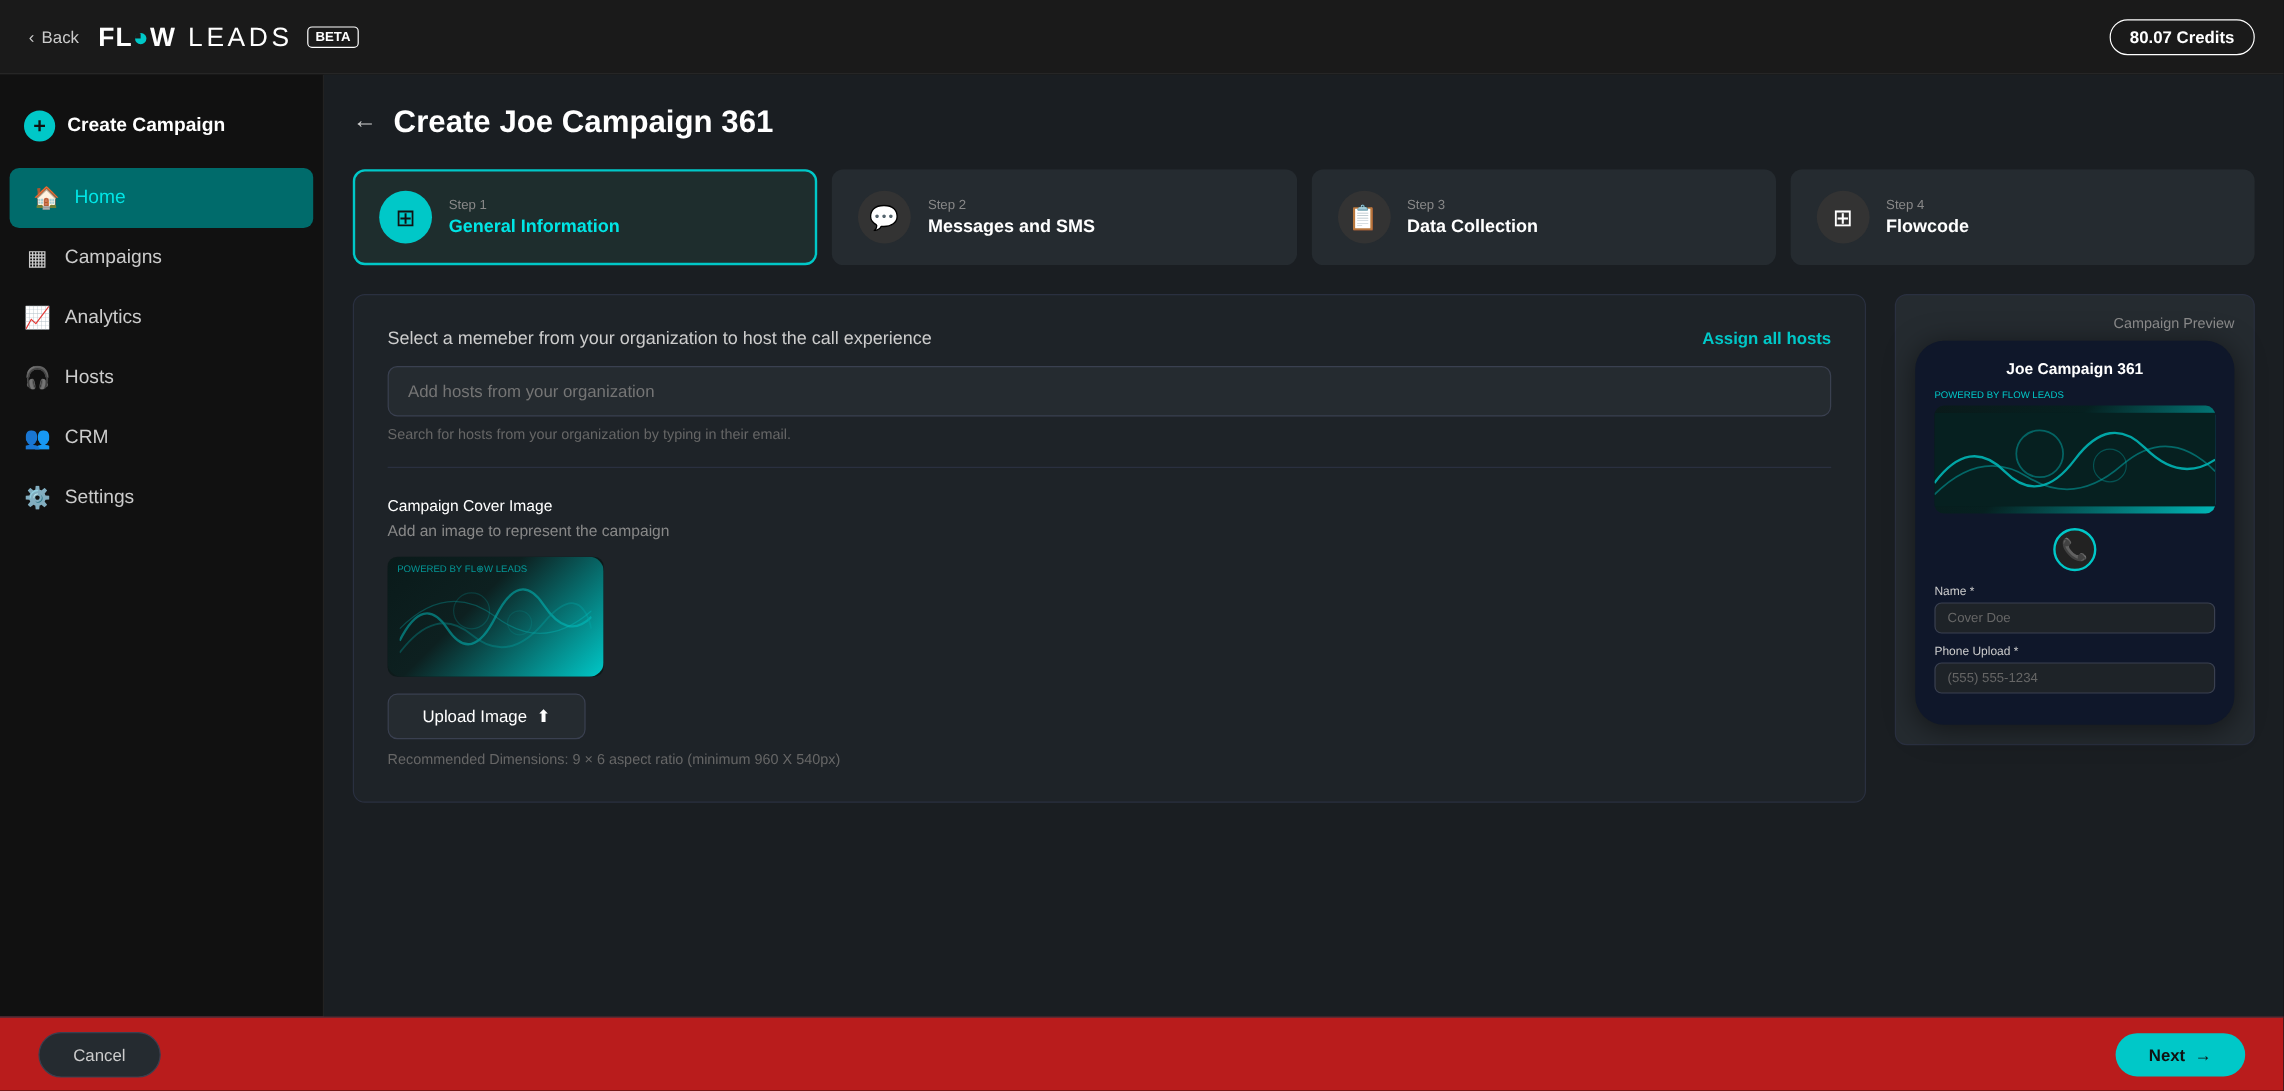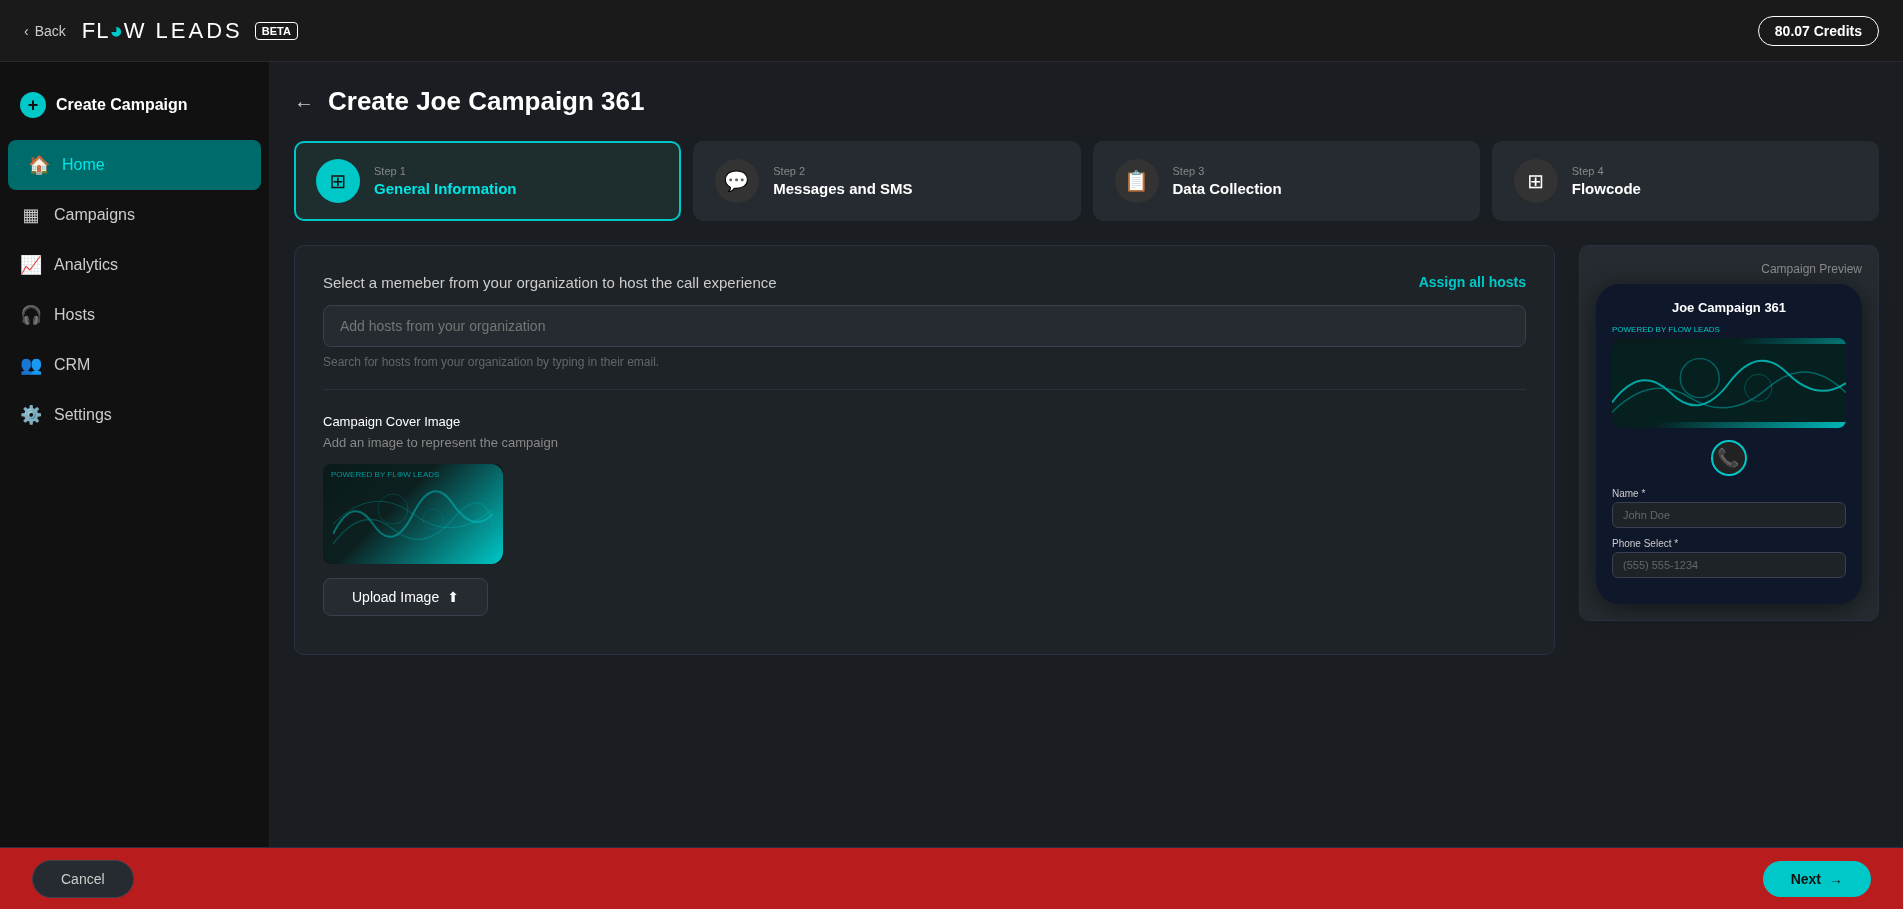--- a/index.html
+++ b/index.html
@@ -85,21 +85,21 @@
 </head>
 <body>
 
 <div class="top-header">
   <div class="top-header-left">
     <div class="back-btn">
       <span>‹</span>
       <span>Back</span>
     </div>
     <div class="logo">
-      <span style="font-size:22px;font-weight:400;color:#fff;letter-spacing:1px;">FL<span style="color:#00c8c8;">◕</span>W</span>
+      <span style="font-size:22px;font-weight:700;color:#fff;letter-spacing:1px;">FL<span style="color:#00c8c8;">◕</span>W</span>
       <span style="font-size:22px;font-weight:400;color:#fff;letter-spacing:3px;margin-left:6px;">LEADS</span>
       <span class="logo-beta">BETA</span>
     </div>
   </div>
   <div class="credits-badge">80.07 Credits</div>
 </div>
 
 <div class="main-layout">
 
   <div class="sidebar">
@@ -198,20 +198,21 @@
               <circle cx="60" cy="35" r="15" fill="none" stroke="#00c8c8" stroke-width="1" opacity="0.3"></circle>
               <circle cx="100" cy="45" r="10" fill="none" stroke="#00c8c8" stroke-width="1" opacity="0.2"></circle>
             </svg>
           </div>
         </div>
 
         <div class="upload-btn">
           <span>Upload Image</span>
           <span style="font-size:14px;">⬆</span>
         </div>
+        <div class="rec-dims">Recommended Dimensions: 9 × 6 aspect ratio (minimum 960 X 540px)</div>
       </div>
 
       <div style="width:300px; flex-shrink:0;">
         <div style="background:#252b30; border-radius:10px; padding:16px; border:1px solid #2a3040; position:relative;">
 
           <div style="font-size:12px; color:#888; margin-bottom:8px; text-align:right;">Campaign Preview</div>
 
           <div class="preview-phone">
             <div class="preview-campaign-title">Joe Campaign 361</div>
             <div class="preview-powered">POWERED BY FLOW LEADS</div>
@@ -220,24 +221,24 @@
                 <rect width="240" height="80" fill="#062020"></rect>
                 <path d="M0,60 Q30,20 60,50 T120,40 T180,30 T240,40" stroke="#00c8c8" stroke-width="2" fill="none" opacity="0.8"></path>
                 <path d="M0,70 Q40,30 80,55 T160,45 T240,50" stroke="#00b0b0" stroke-width="1.5" fill="none" opacity="0.5"></path>
                 <circle cx="90" cy="35" r="20" fill="none" stroke="#00c8c8" stroke-width="1.5" opacity="0.4"></circle>
                 <circle cx="150" cy="45" r="14" fill="none" stroke="#00c8c8" stroke-width="1" opacity="0.3"></circle>
               </svg>
             </div>
             <div class="preview-phone-icon">📞</div>
             <div class="preview-field">
               <div class="preview-field-label">Name *</div>
-              <div class="preview-field-input">John Doe</div>
+              <div class="preview-field-input">Cover Doe</div>
             </div>
             <div class="preview-field">
-              <div class="preview-field-label">Phone Select *</div>
+              <div class="preview-field-label">Phone Upload *</div>
               <div class="preview-field-input">(555) 555-1234</div>
             </div>
           </div>
         </div>
       </div>
 
     </div>
 
   </div>
 

